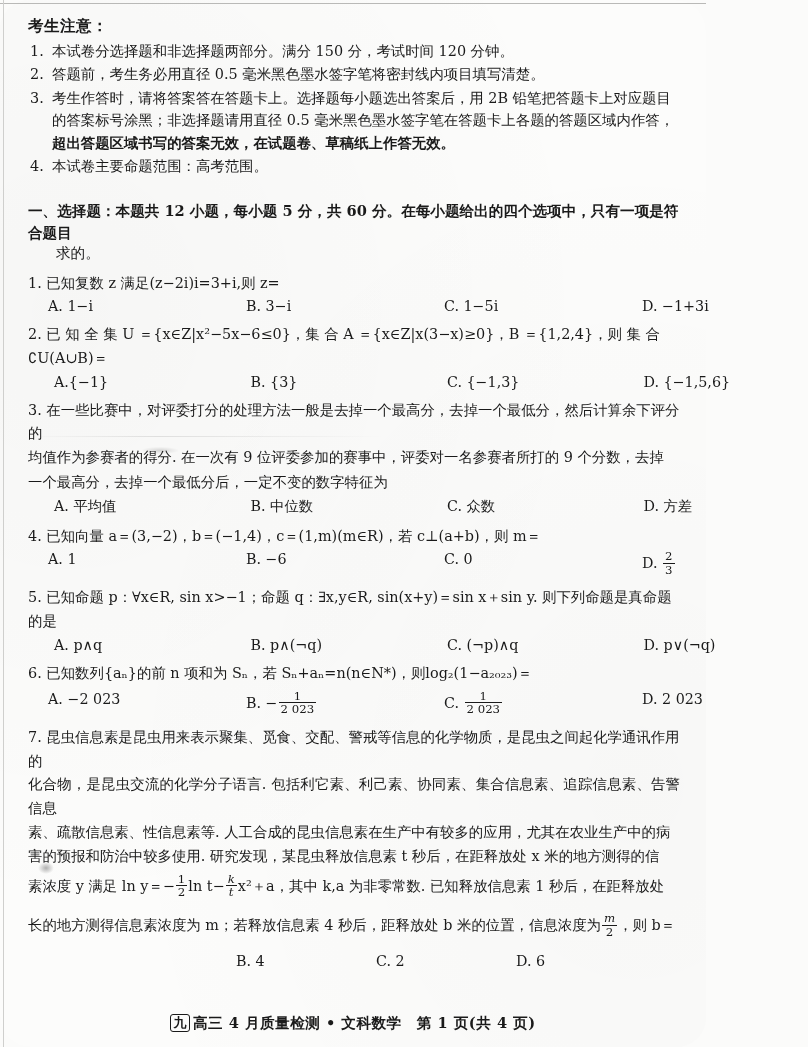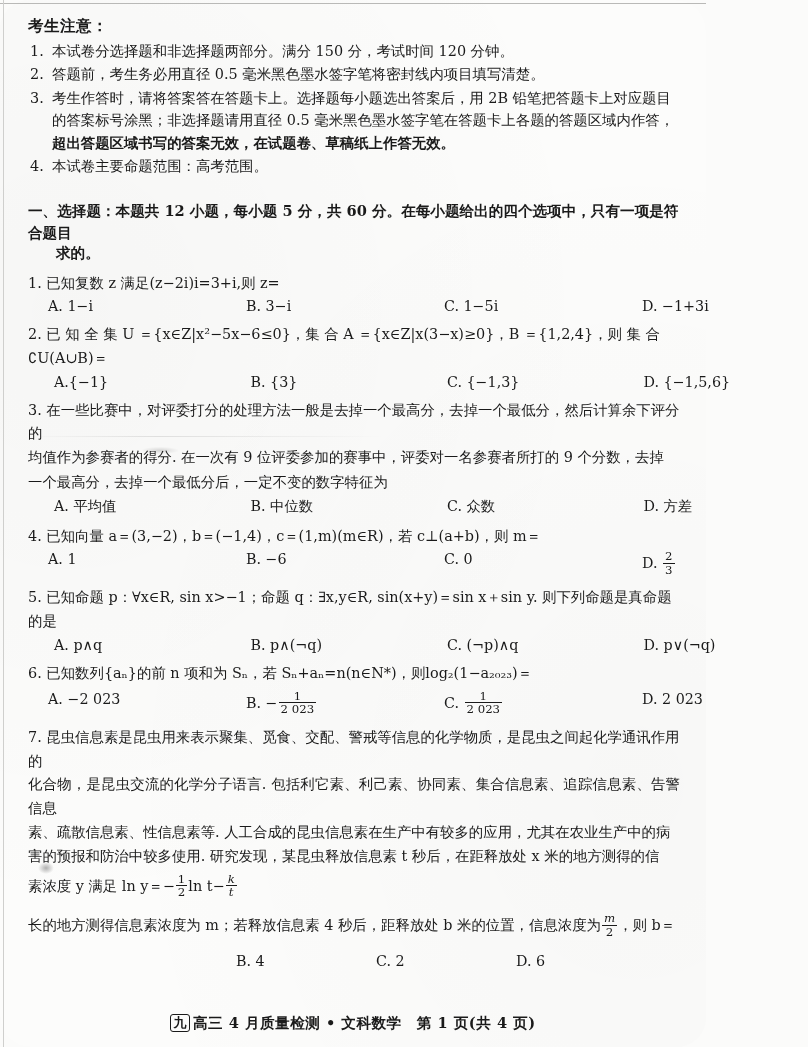--- a/index.html
+++ b/index.html
@@ -63,21 +63,21 @@
   .notice-list li.wrap { padding-left: 26px; }
   .bold { font-weight: bold; }
   .sec-head {
     font-size: 14.6px;
     line-height: 1.5;
     margin-top: 22px;
     padding-left: 2px;
   }
   .sec-head-2 {
     padding-left: 30px;
-    font-weight: bold;
+    font-weight: normal;
     font-size: 14.6px;
   }
   .q {
     font-size: 14.4px;
     line-height: 1.62;
     margin-top: 9px;
     padding-left: 2px;
   }
   .opts {
     display: flex;
@@ -262,21 +262,21 @@
 
   <div class="smudge1"></div>
   <div class="q q7">
     <span>7.</span>
     <span>昆虫信息素是昆虫用来表示聚集、觅食、交配、警戒等信息的化学物质，是昆虫之间起化学通讯作用的</span>
   </div>
   <div class="body-para">化合物，是昆虫交流的化学分子语言. 包括利它素、利己素、协同素、集合信息素、追踪信息素、告警信息</div>
   <div class="body-para">素、疏散信息素、性信息素等. 人工合成的昆虫信息素在生产中有较多的应用，尤其在农业生产中的病</div>
   <div class="body-para">害的预报和防治中较多使用. 研究发现，某昆虫释放信息素 t 秒后，在距释放处 x 米的地方测得的信</div>
   <div class="body-para mathline">
-    <span>素浓度 y 满足 ln y＝−</span><span class="frac"><span class="n">1</span><span class="d">2</span></span><span>ln t−</span><span class="frac"><span class="n ital">k</span><span class="d ital">t</span></span>
+    <span>素浓度 y 满足 ln y＝−</span><span class="frac"><span class="n">1</span><span class="d">2</span></span><span>ln t−</span><span class="frac"><span class="n ital">k</span><span class="d ital">t</span></span><span>x²＋a，其中 k,a 为非零常数. 已知释放信息素 1 秒后，在距释放处</span>
   </div>
   <div class="body-para mathline" style="margin-top:14px">
     <span>长的地方测得信息素浓度为 m；若释放信息素 4 秒后，距释放处 b 米的位置，信息浓度为</span><span class="frac"><span class="n ital">m</span><span class="d">2</span></span><span>，则 b＝</span>
   </div>
   <div class="opts-q7">
     <div>B. 4</div>
     <div>C. 2</div>
     <div>D. 6</div>
   </div>
 

